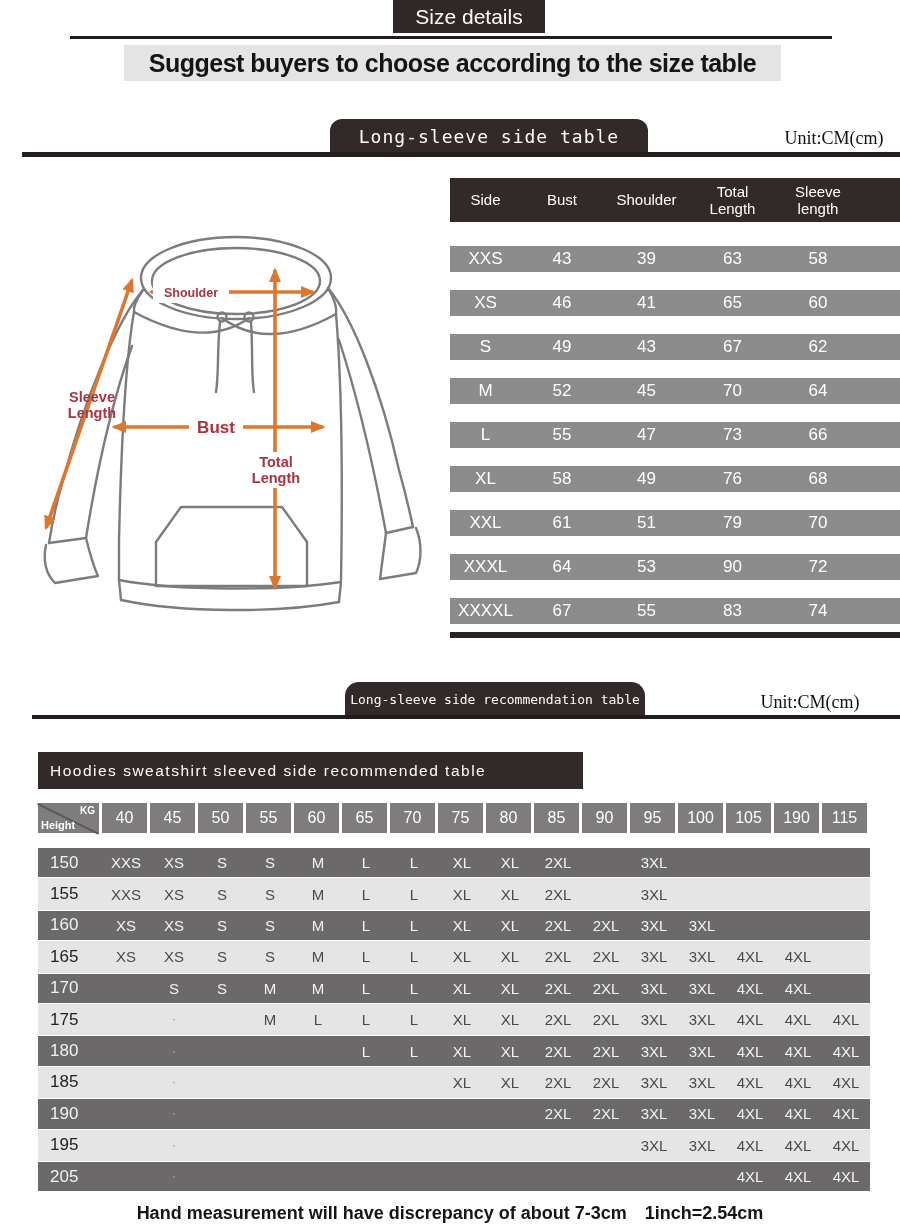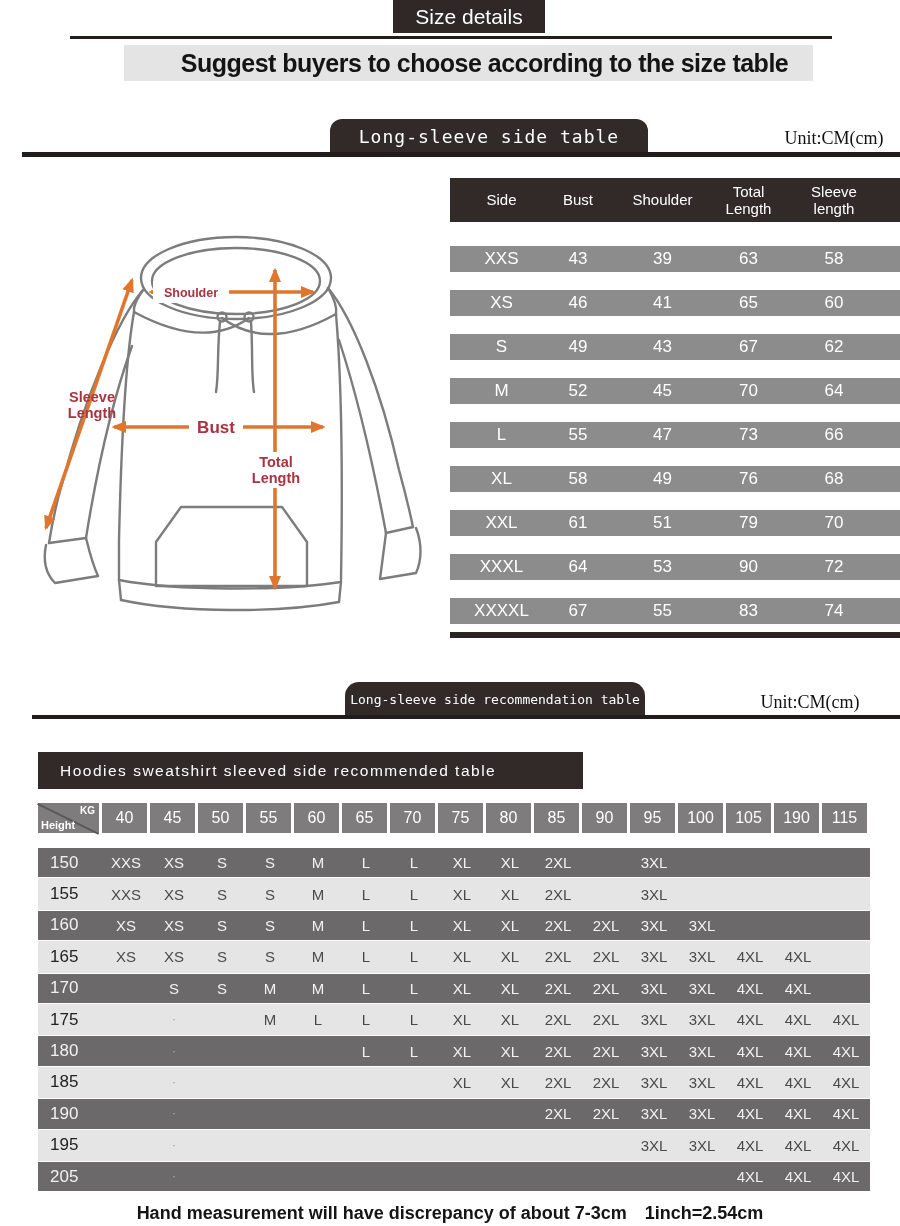--- a/index.html
+++ b/index.html
@@ -8,50 +8,50 @@
     font-family:"Liberation Sans",sans-serif;overflow:hidden;
   }
   .abs{position:absolute;}
 
   
   #titleBox{left:393px;top:0;width:152px;height:33px;background:#2f2827;color:#fff;
     font-size:21px;display:flex;align-items:center;justify-content:center;}
   #ruleTop{left:70px;top:36px;width:762px;height:3px;background:#221c1c;}
   #banner{left:124px;top:45px;width:657px;height:36px;background:#e4e4e4;color:#141414;
     font-weight:bold;font-size:25px;letter-spacing:-0.5px;
-    display:flex;align-items:center;justify-content:center;white-space:nowrap;padding-left:32px;}
+    display:flex;align-items:center;justify-content:center;white-space:nowrap;}
 
   
   .tab{background:#312a28;color:#fff;font-family:"DejaVu Sans Mono",monospace;
     display:flex;align-items:center;justify-content:center;white-space:nowrap;}
   #tab1{left:330px;top:119px;width:318px;height:34px;border-radius:12px 12px 0 0;font-size:18px;letter-spacing:1px;}
   #unit1{left:770px;top:128px;width:128px;font-family:"Liberation Serif",serif;font-size:18px;color:#111;text-align:center;}
   #rule1{left:22px;top:152px;width:878px;height:5px;background:#221c1c;}
   #tab2{left:345px;top:682px;width:300px;height:34px;border-radius:14px 14px 0 0;font-size:13px;}
   #unit2{left:745px;top:692px;width:130px;font-family:"Liberation Serif",serif;font-size:18px;color:#111;text-align:center;}
   #rule2{left:32px;top:715px;width:868px;height:4px;background:#221c1c;}
 
   
   #hoodie{left:22px;top:228px;width:424px;height:404px;}
 
   
   #sizeTable{left:450px;top:178px;width:450px;}
   .st-header{display:flex;background:#312a28;color:#fff;height:44px;font-size:15px;}
   .st-header .c{display:flex;align-items:center;justify-content:center;text-align:center;
     white-space:pre-line;line-height:1.15;}
-  .c0{width:71px;padding-left:16px;} .c1{width:82px;} .c2{width:87px;} .c3{width:85px;} .c4{width:86px;}
+  .c0{width:71px;} .c1{width:82px;} .c2{width:87px;} .c3{width:85px;} .c4{width:86px;}
   .st-row{height:26px;margin-top:18px;background:#8c8c8c;color:#fff;display:flex;font-size:17px;}
   .st-row:first-child{margin-top:24px;}
   .st-row .c{display:flex;align-items:center;justify-content:center;}
   #stBottom{margin-top:8px;height:6px;background:#2a2423;width:450px;}
 
   
   #recTitle{left:38px;top:752px;width:545px;height:37px;background:#312a28;color:#fff;
     font-size:15.5px;letter-spacing:1.5px;display:flex;align-items:center;
-    padding-left:22px;box-sizing:border-box;white-space:nowrap;}
+    padding-left:12px;box-sizing:border-box;white-space:nowrap;}
   #kgHeader{left:38px;top:803px;width:832px;height:30px;display:flex;gap:3px;}
   #corner{width:61px;height:30px;background:#7e7c7c;position:relative;flex:none;text-align:center;}
   #corner .diag{position:absolute;left:0;top:0;width:68px;height:1.6px;background:#5a5858;
     transform:rotate(26.2deg);transform-origin:0 0;}
   #corner .kg{position:absolute;right:4px;top:2px;font-size:10px;font-weight:bold;color:#fff;}
   #corner .hg{position:absolute;left:3px;bottom:2px;font-size:11px;font-weight:bold;color:#fff;}
   .kg-cell{width:45px;height:30px;background:#7e7c7c;color:#fff;font-size:16px;flex:none;
     display:flex;align-items:center;justify-content:center;}
   #recBody{left:38px;top:847px;width:832px;}
   .r-row{height:31.4px;display:flex;align-items:center;box-sizing:border-box;}

